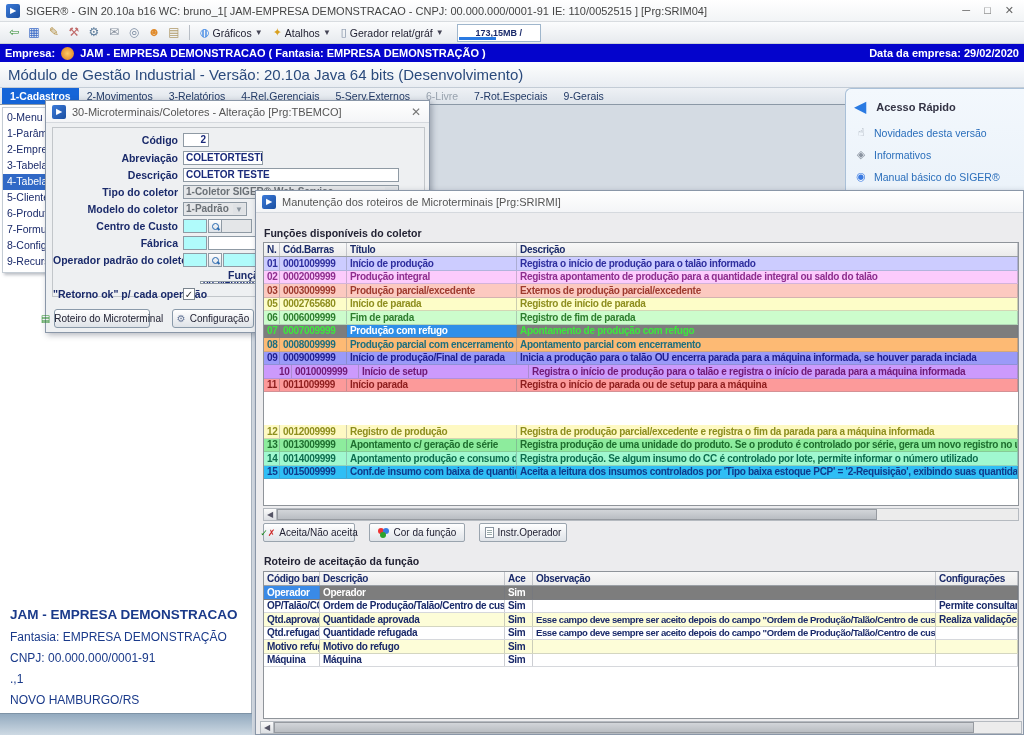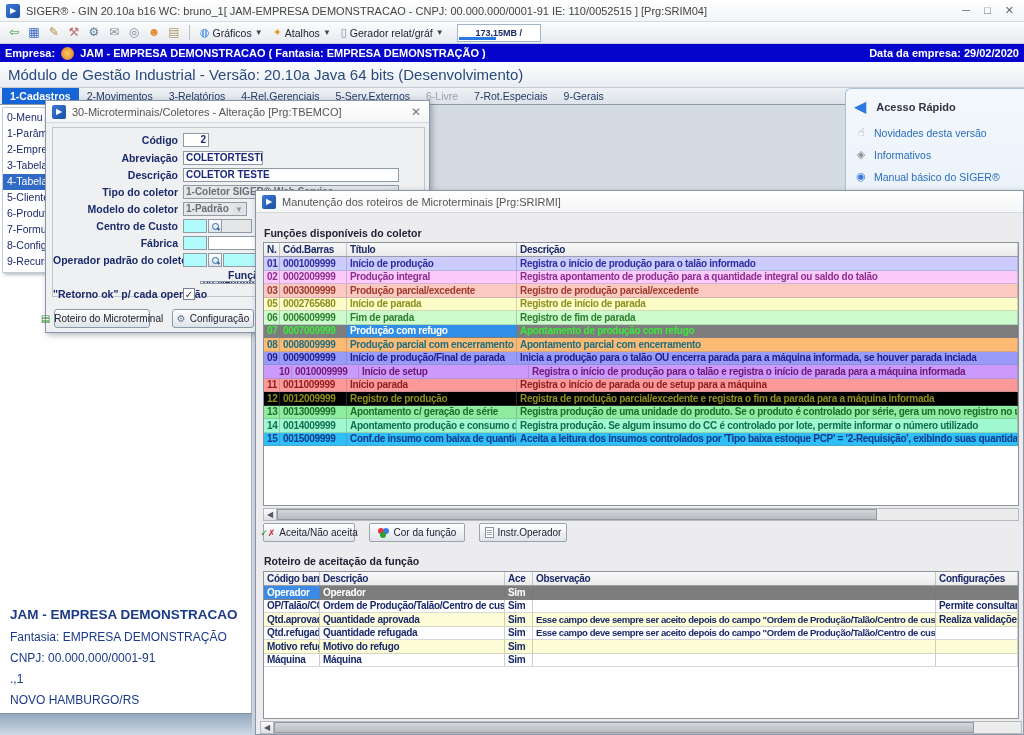--- a/index.html
+++ b/index.html
@@ -348,21 +348,21 @@
           <div class="grow" style="background: rgb(252, 203, 252); color: rgb(142, 46, 142);">
             <div class="gc">02</div>
             <div class="gc">0002009999</div>
             <div class="gc">Produção integral</div>
             <div class="gc">Registra apontamento de produção para a quantidade integral ou saldo do talão</div>
           </div>
           <div class="grow" style="background: rgb(252, 201, 192); color: rgb(158, 58, 46);">
             <div class="gc">03</div>
             <div class="gc">0003009999</div>
             <div class="gc">Produção parcial/excedente</div>
-            <div class="gc">Registro de produção parcial/excedente</div>
+            <div class="gc">Externos de produção parcial/excedente</div>
           </div>
           <div class="grow" style="background: rgb(253, 253, 200); color: rgb(142, 142, 30);">
             <div class="gc">05</div>
             <div class="gc">0002765680</div>
             <div class="gc">Início de parada</div>
             <div class="gc">Registro de início de parada</div>
           </div>
           <div class="grow" style="background: rgb(204, 252, 204); color: rgb(46, 126, 46);">
             <div class="gc">06</div>
             <div class="gc">0006009999</div>
@@ -392,21 +392,21 @@
             <div class="gc">0010009999</div>
             <div class="gc">Início de setup</div>
             <div class="gc">Registra o início de produção para o talão e registra o início de parada para a máquina informada</div>
           </div>
           <div class="grow" style="background: rgb(252, 154, 154); color: rgb(142, 30, 30);">
             <div class="gc">11</div>
             <div class="gc">0011009999</div>
             <div class="gc">Início parada</div>
             <div class="gc">Registra o início de parada ou de setup para a máquina</div>
           </div>
-          <div class="grow" style="background: #000000; color: rgb(142, 142, 30);">
+          <div class="grow" style="background: #fef9c3; color: rgb(142, 142, 30); margin-top: 33px;">
             <div class="gc">12</div>
             <div class="gc">0012009999</div>
             <div class="gc">Registro de produção</div>
             <div class="gc">Registra de produção parcial/excedente e registra o fim da parada para a máquina informada</div>
           </div>
           <div class="grow" style="background: rgb(141, 236, 157); color: rgb(30, 110, 46);">
             <div class="gc">13</div>
             <div class="gc">0013009999</div>
             <div class="gc">Apontamento c/ geração de série</div>
             <div class="gc">Registra produção de uma unidade do produto. Se o produto é controlado por série, gera um novo registro no último CC</div>

